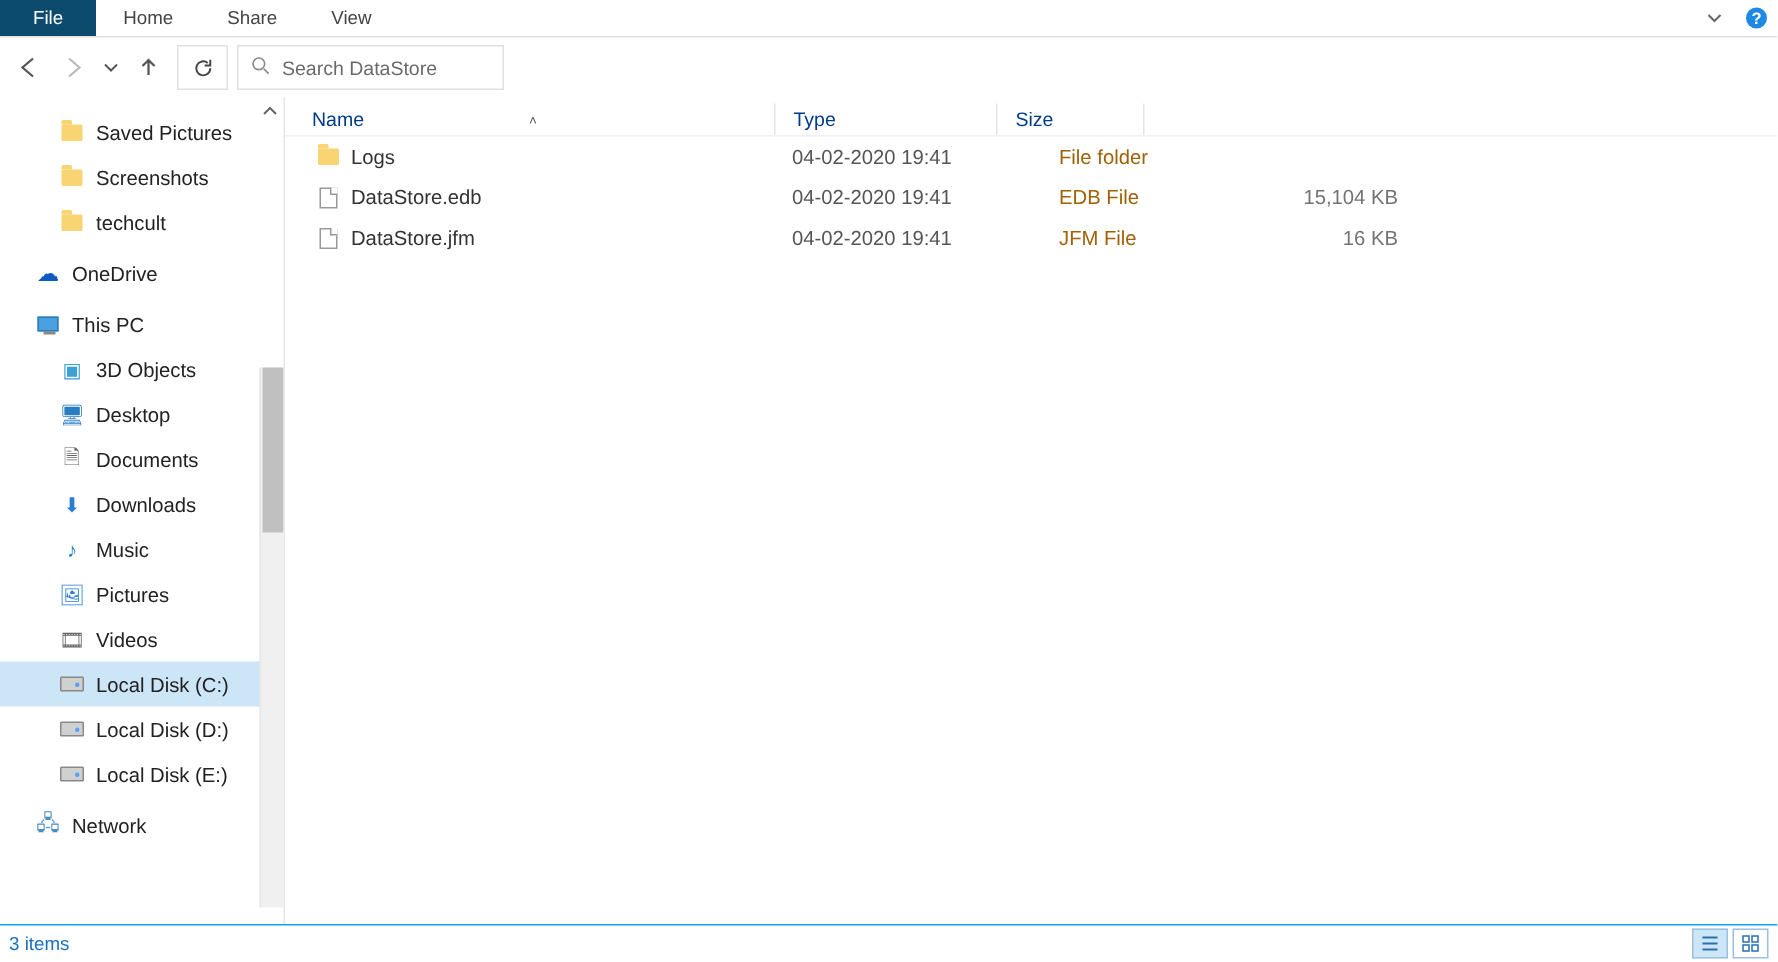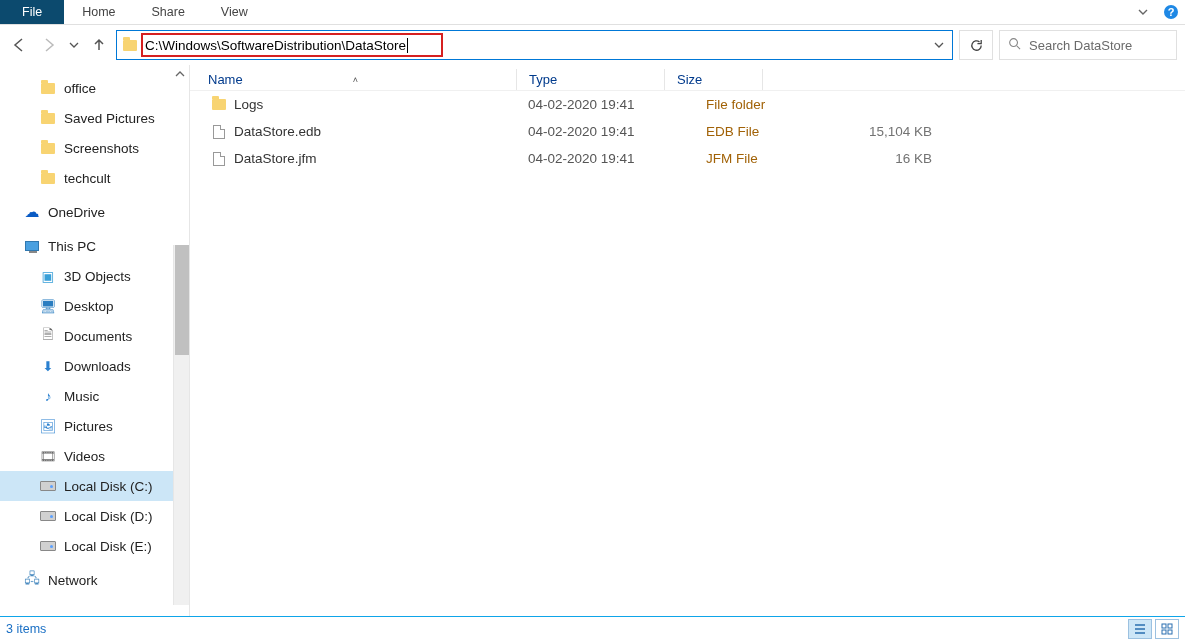--- a/index.html
+++ b/index.html
@@ -115,34 +115,20 @@
     <svg width="10" height="10" viewBox="0 0 10 10">
         <path d="M1 3l4 4 4-4" stroke="#555" stroke-width="1.3" fill="none"></path>
       </svg>
   </div>
   <div class="nav-icon">
     <svg width="16" height="16" viewBox="0 0 16 16">
         <path d="M8 13V3M4 7l4-4 4 4" stroke="#555" stroke-width="1.5" fill="none"></path>
       </svg>
   </div>
 
-  <div class="address-wrap">
-    <div class="addr-folder-icon">
-        <div class="folder-glyph"></div>
-      </div>
-    <div class="addr-edit">
-      <div class="addr-highlight" style="width:302px;"></div>
-      <span class="addr-text">C:\Windows\SoftwareDistribution\DataStore</span>
-    </div>
-    <div class="addr-drop">
-      <svg width="10" height="10" viewBox="0 0 10 10">
-          <path d="M1 3l4 4 4-4" stroke="#555" stroke-width="1.3" fill="none"></path>
-        </svg>
-    </div>
-  </div>
 
   <div class="refresh-btn">
     <svg width="15" height="15" viewBox="0 0 16 16">
         <path d="M13 8a5 5 0 1 1-1.8-3.8M13 2v4h-4" stroke="#444" stroke-width="1.4" fill="none"></path>
       </svg>
   </div>
 
   <div class="search-box">
     <span class="sicon">
       <svg width="13" height="13" viewBox="0 0 14 14">
@@ -155,26 +141,20 @@
 </div>
 
 <div class="body">
   <div class="sidebar">
     <div class="scroll-up">
       <svg width="10" height="10" viewBox="0 0 10 10">
           <path d="M1 7l4-4 4 4" stroke="#666" stroke-width="1.3" fill="none"></path>
         </svg>
     </div>
     <div class="tree">
-      <div class="tree-item lvl2">
-          <span class="icon">
-            <div class="folder-glyph"></div>
-          </span>
-          <span>office</span>
-        </div>
       <div class="tree-item lvl2">
           <span class="icon">
             <div class="folder-glyph"></div>
           </span>
           <span>Saved Pictures</span>
         </div>
       <div class="tree-item lvl2">
           <span class="icon">
             <div class="folder-glyph"></div>
           </span>

